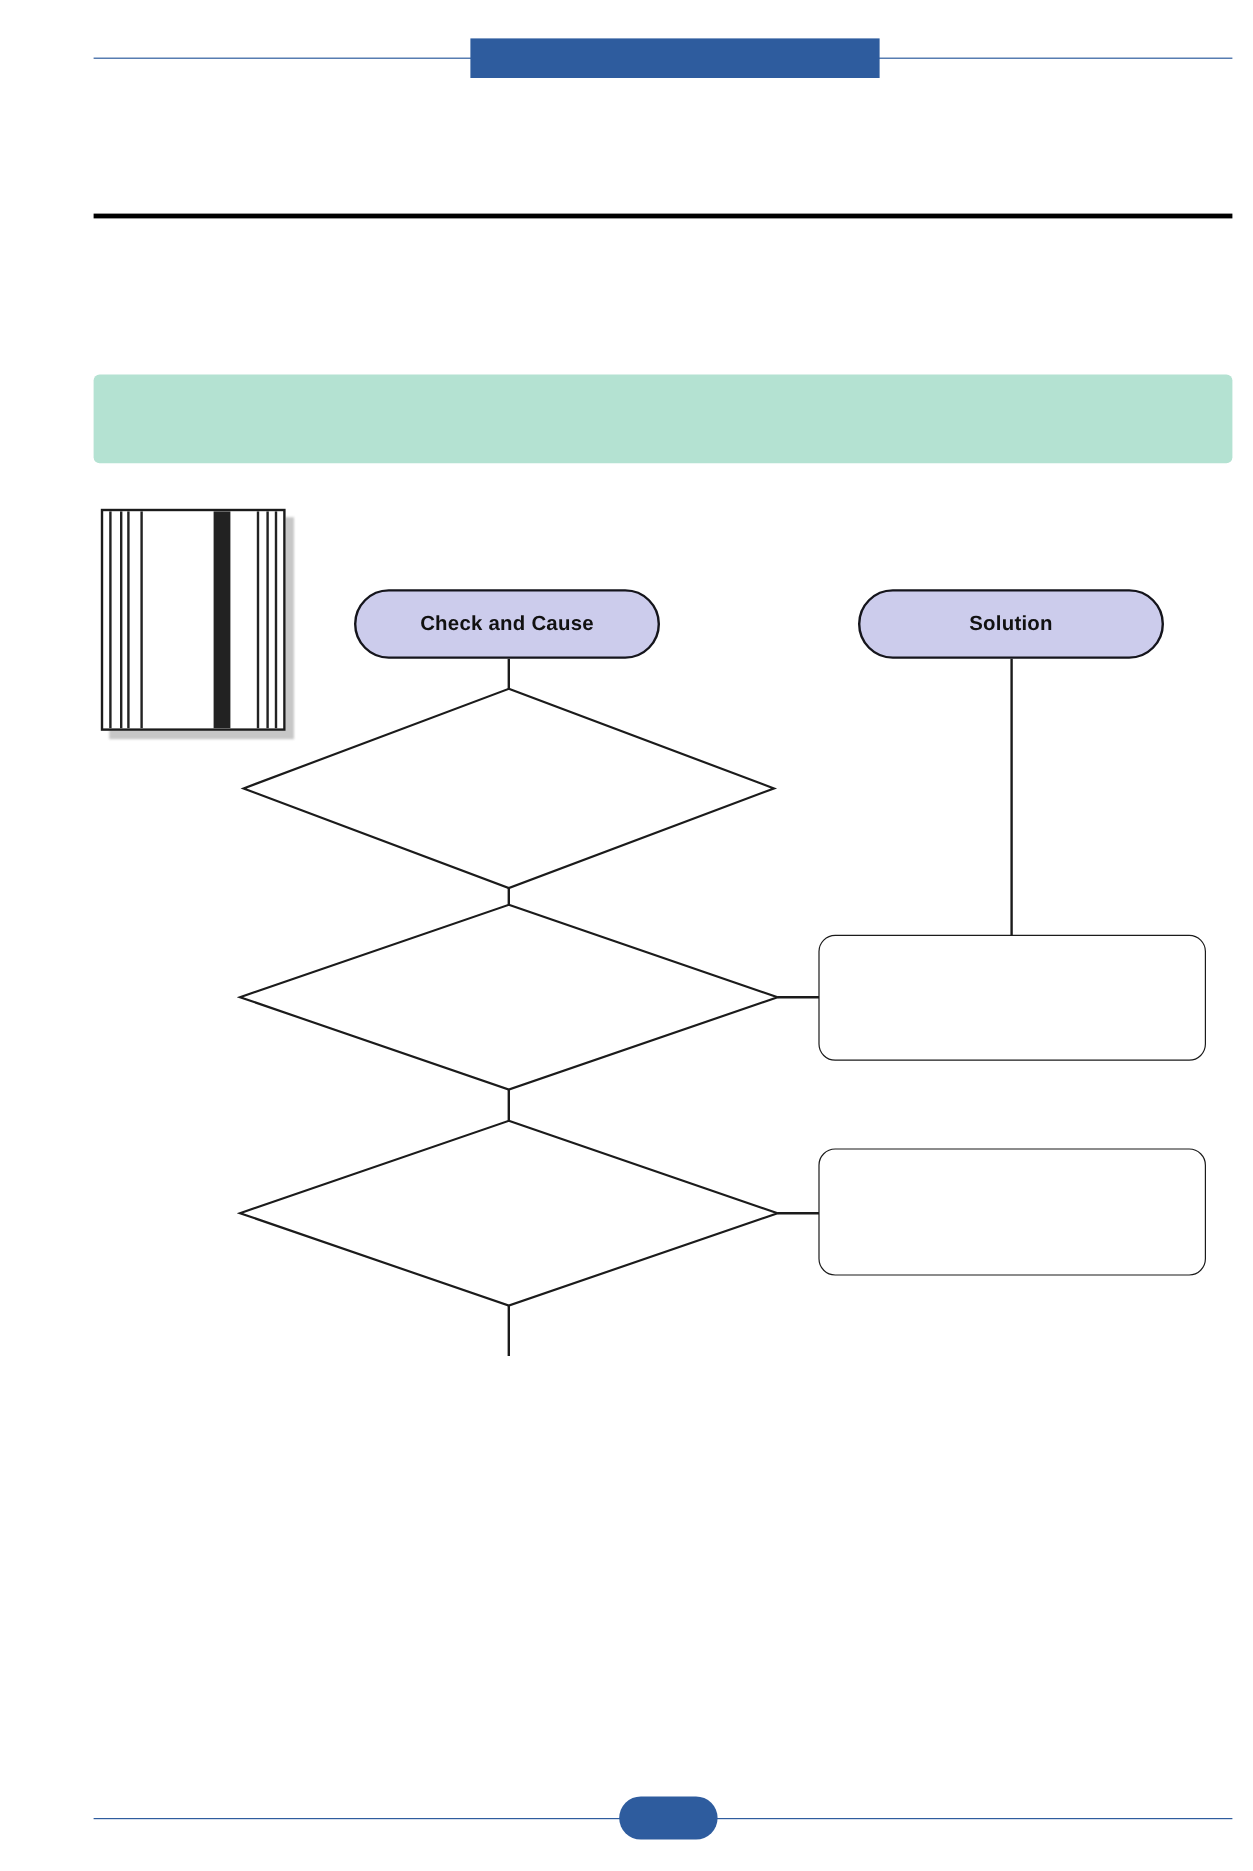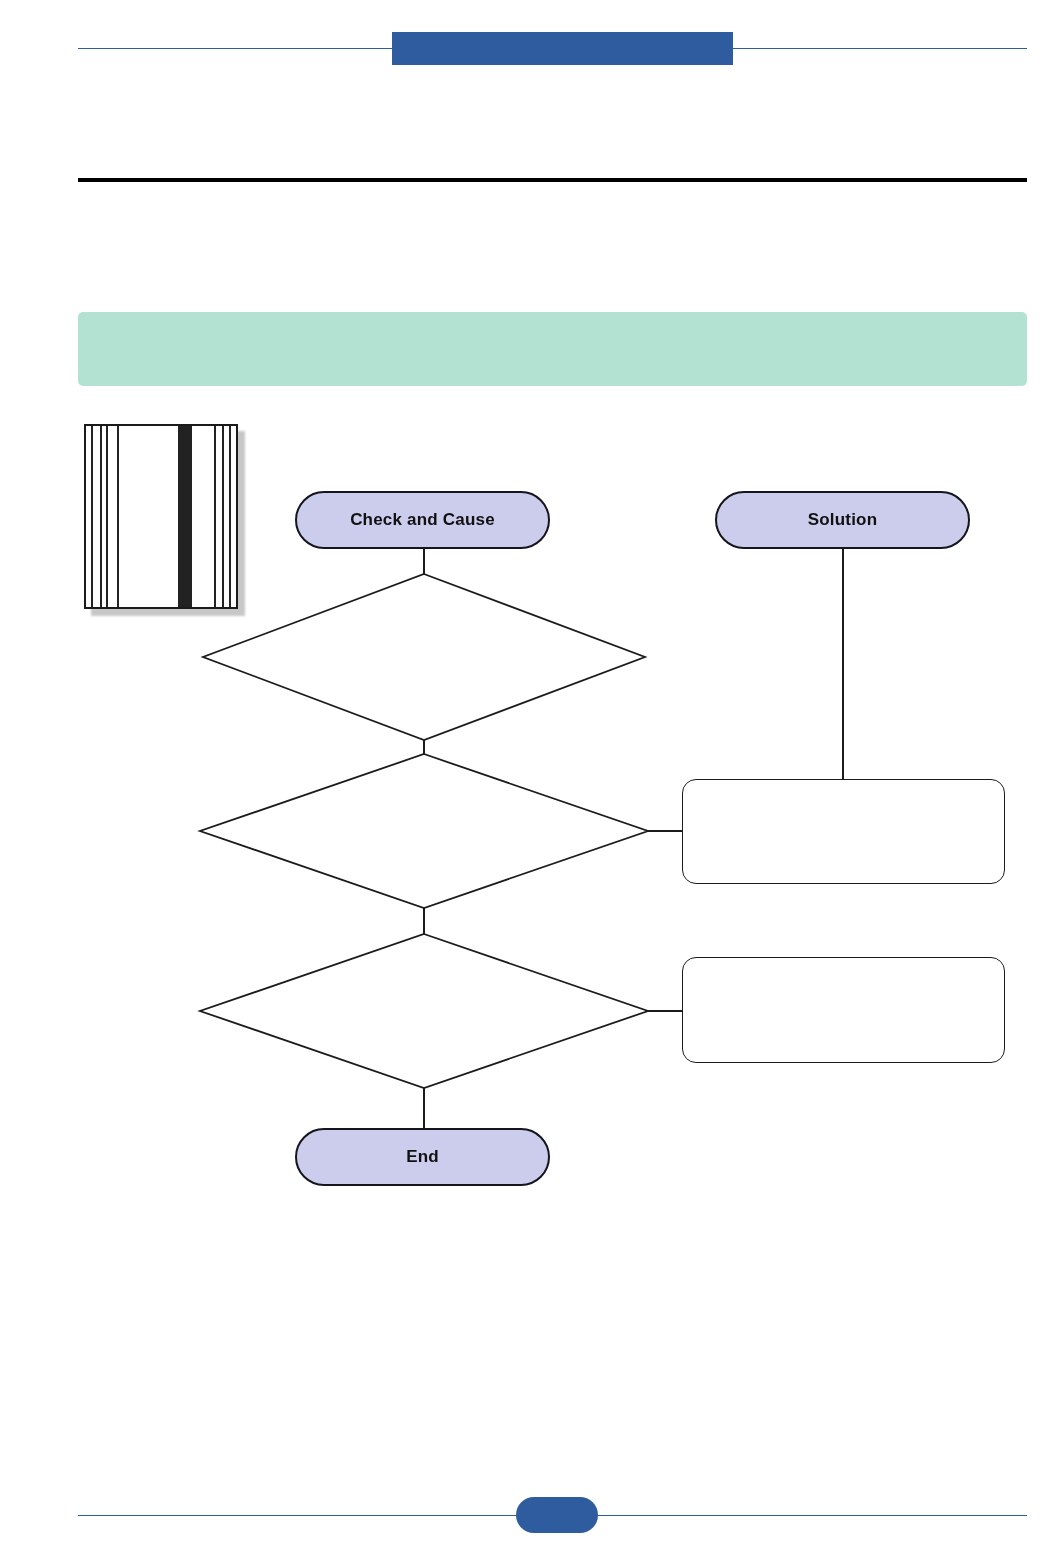--- a/index.html
+++ b/index.html
@@ -264,23 +264,20 @@
   </div>
 
   <div class="pill" style="left:715px; top:491px; width:255px; height:58px;">
     <span>Solution</span>
   </div>
 
   <div class="pill" style="left:295px; top:491px; width:255px; height:58px;">
     <span>Check and Cause</span>
   </div>
 
-  <div class="pill" style="left:295px; top:1128px; width:255px; height:58px;">
-    <span>End</span>
-  </div>
 
   <div class="dlabel" style="left:254px; top:637px; width:340px;"></div>
   <div class="dlabel" style="left:254px; top:811px; width:340px;"></div>
   <div class="dlabel" style="left:254px; top:991px; width:340px;"></div>
 
   <div class="sbox" style="left:682px; top:779px; width:323px; height:105px;">
     <span></span>
   </div>
 
   <div class="sbox" style="left:682px; top:957px; width:323px; height:106px;">

